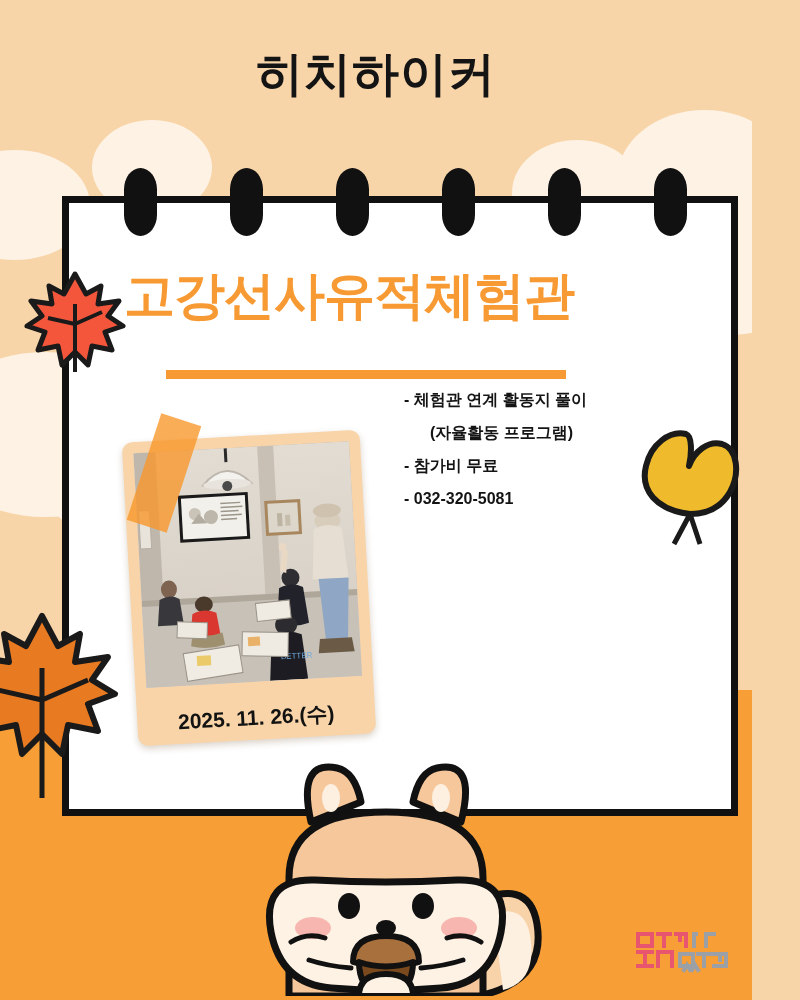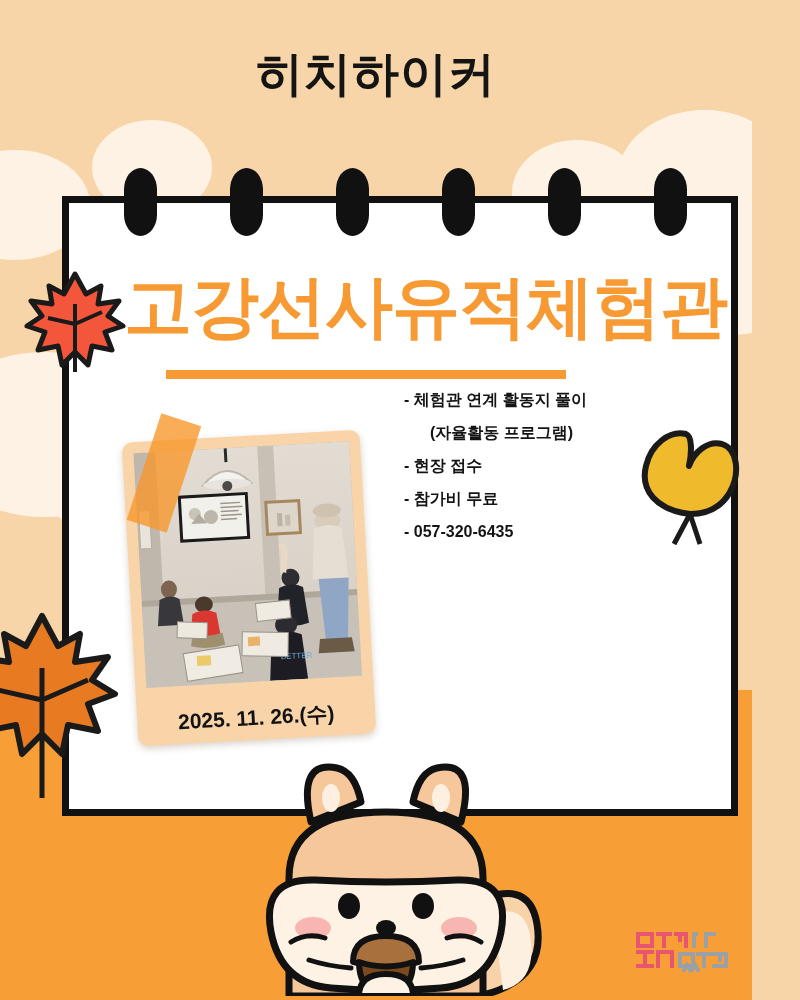--- a/index.html
+++ b/index.html
@@ -42,21 +42,21 @@
 
   
   .leaf{position:absolute;z-index:11;}
   .leaf.red{left:22px;top:268px;}
   .leaf.yellow{right:8px;top:418px;}
   .leaf.orange-lg{left:-38px;top:608px;z-index:11;}
 
   
   .headline{
     position:absolute;left:124px;top:262px;width:600px;
-    font-size:68px;font-weight:bold;color:#F89A33;letter-spacing:-1px;
+    font-size:51px;font-weight:bold;color:#F89A33;letter-spacing:-1px;
     white-space:nowrap;z-index:10;
   }
   .divider{
     position:absolute;left:166px;top:370px;width:400px;height:9px;
     background:#F89A33;z-index:10;
   }
 
   
   .polaroid{
     position:absolute;left:130px;top:436px;width:238px;height:304px;
@@ -213,23 +213,22 @@
         <rect x="104" y="190" width="12" height="9" fill="#E8A24A" opacity=".8"></rect>
       </svg>
     </div>
     <div class="photo-caption">2025. 11. 26.(수)</div>
   </div>
   <div class="tape"></div>
 
   <div class="details">
     <div class="d-line">- 체험관 연계 활동지 풀이</div>
     <div class="d-line indent">(자율활동 프로그램)</div>
-    <div class="d-line">- 현장 접수</div>
     <div class="d-line">- 참가비 무료</div>
-    <div class="d-line">- 057-320-6435</div>
+    <div class="d-line">- 032-320-5081</div>
   </div>
 
   <div class="squirrel">
     <svg width="300" height="240" viewBox="0 0 300 240">
 
       <path d="M212 150 q62 -32 70 18 q8 48 -38 66 q-30 12 -44 -6 q-12 -16 12 -78 Z" fill="#F8D2A8" stroke="#111" stroke-width="7" stroke-linejoin="round"></path>
       <path d="M238 158 q34 -12 38 28 q4 40 -28 48" fill="#FDF0E0" stroke="none"></path>
 
       <path d="M56 66 q-14 -62 26 -54 q18 4 24 34 Z" fill="#F6C79A" stroke="#111" stroke-width="7" stroke-linejoin="round"></path>
       <path d="M206 66 q16 -62 -24 -54 q-18 4 -24 34 Z" fill="#F6C79A" stroke="#111" stroke-width="7" stroke-linejoin="round"></path>

